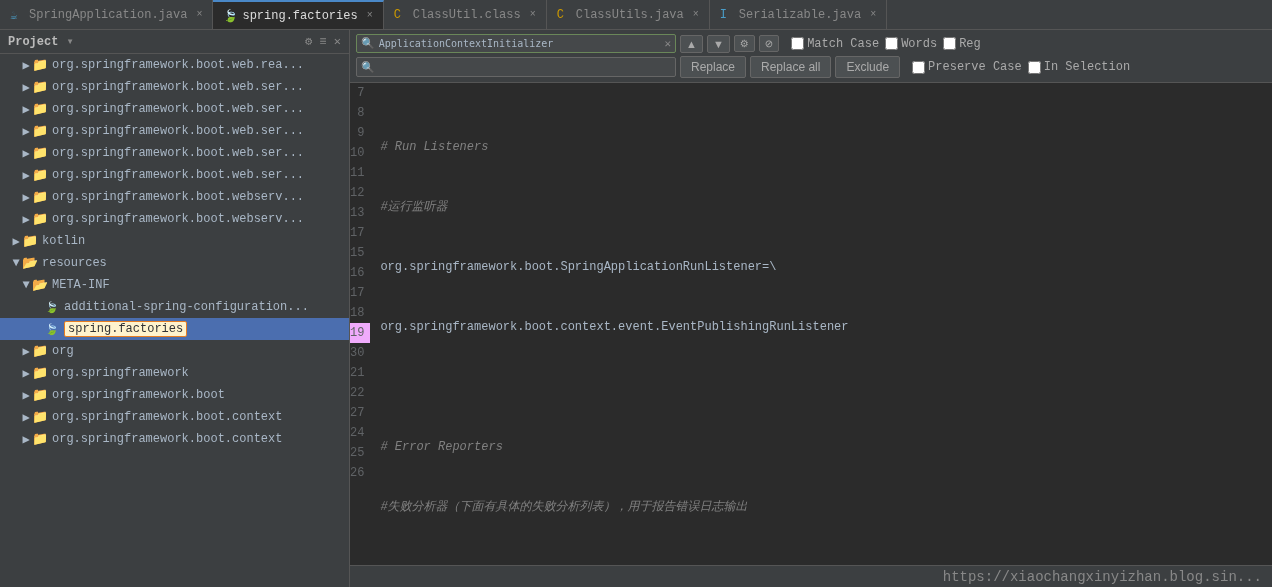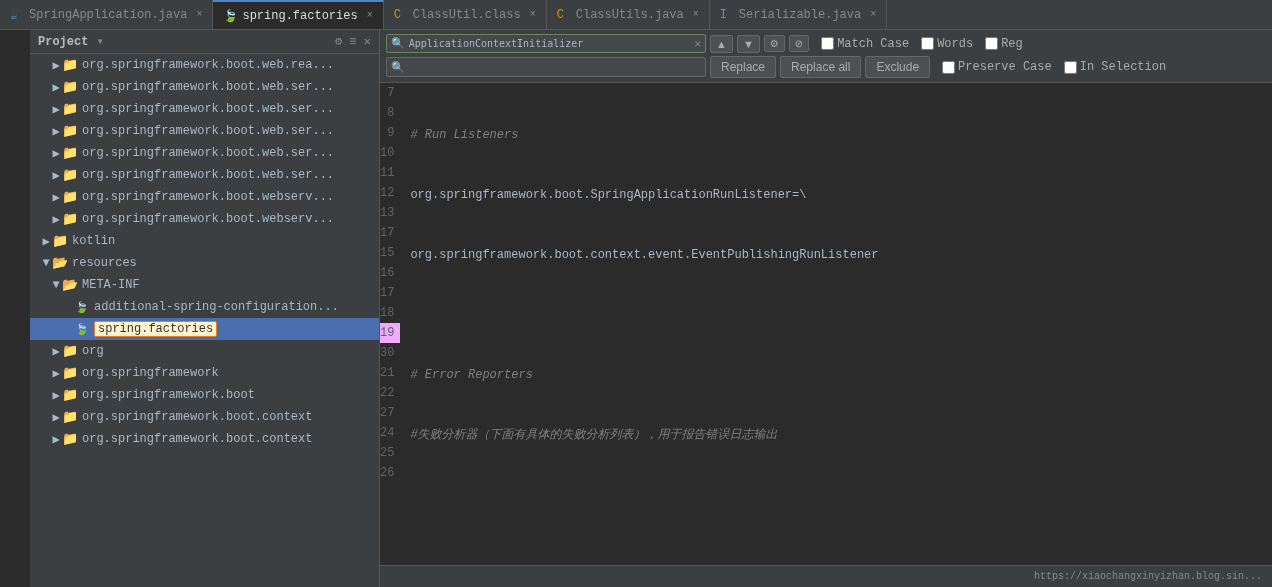--- a/index.html
+++ b/index.html
@@ -8,21 +8,21 @@
     .main-container { display: flex; flex-direction: column; height: 587px; width: 1272px; }
     
     
     .tab-bar { display: flex; background: #3c3f41; border-bottom: 1px solid #555; height: 30px; align-items: stretch; flex-shrink: 0; }
     .tab { display: flex; align-items: center; padding: 0 10px; gap: 5px; font-size: 12px; cursor: pointer; border-right: 1px solid #555; white-space: nowrap; color: #888; background: #3c3f41; }
     .tab.active { background: #2b2b2b; color: #ddd; border-top: 2px solid #4a88c7; }
     .tab-icon { width: 14px; height: 14px; display: inline-block; }
     .tab-close { color: #888; font-size: 10px; margin-left: 4px; cursor: pointer; }
     
     
-    .content-area { display: flex; flex: 1; overflow: hidden; margin-left: 30px; }
+    .content-area { display: flex; flex: 1; overflow: hidden; }
     
     
     .sidebar { width: 350px; background: #3c3f41; border-right: 1px solid #555; display: flex; flex-direction: column; overflow-y: auto; flex-shrink: 0; }
     .sidebar-header { display: flex; align-items: center; padding: 4px 8px; background: #3c3f41; border-bottom: 1px solid #555; gap: 4px; }
     .sidebar-item { display: flex; align-items: center; padding: 1px 0 1px 10px; cursor: pointer; white-space: nowrap; overflow: hidden; text-overflow: ellipsis; font-size: 12px; height: 22px; }
     .sidebar-item.selected { background: #4b6eaf; }
     .sidebar-item .arrow { width: 12px; display: inline-block; text-align: center; flex-shrink: 0; }
     .sidebar-item .item-icon { width: 16px; height: 16px; margin-right: 4px; flex-shrink: 0; display: inline-flex; align-items: center; justify-content: center; }
     .sidebar-item .item-label { overflow: hidden; text-overflow: ellipsis; }
     .folder-icon { color: #7a9cc6; font-size: 13px; }
@@ -36,36 +36,36 @@
     
     
     .find-replace-bar { background: #3c3f41; border-bottom: 1px solid #555; padding: 4px 6px; display: flex; flex-direction: column; gap: 3px; flex-shrink: 0; }
     .find-row { display: flex; align-items: center; gap: 4px; }
     .find-input-wrapper { display: flex; align-items: center; background: #45484a; border: 1px solid #6a8759; border-radius: 2px; padding: 2px 4px; width: 320px; gap: 4px; }
     .find-input { background: transparent; border: none; outline: none; color: #a9b7c6; font-size: 10px; font-family: 'Consolas', monospace; flex: 1; }
     .find-icon { color: #888; font-size: 11px; }
     .find-clear { color: #888; cursor: pointer; font-size: 11px; }
     .nav-btn { background: #4c5052; border: 1px solid #666; color: #aaa; cursor: pointer; padding: 2px 5px; font-size: 11px; border-radius: 2px; }
     .action-btn { background: #4c5052; border: 1px solid #666; color: #aaa; cursor: pointer; padding: 3px 10px; font-size: 12px; border-radius: 2px; }
-    .options-area { display: flex; align-items: center; gap: 12px; margin-left: 8px; }
+    .options-area { display: flex; align-items: center; gap: 6px; margin-left: 8px; }
     .checkbox-label { display: flex; align-items: center; gap: 3px; color: #aaa; font-size: 12px; cursor: pointer; white-space: nowrap; }
     .replace-input-wrapper { display: flex; align-items: center; background: #45484a; border: 1px solid #666; border-radius: 2px; padding: 2px 4px; width: 320px; }
     .replace-input { background: transparent; border: none; outline: none; color: #a9b7c6; font-size: 12px; font-family: 'Consolas', monospace; flex: 1; }
     
     
     .code-editor { flex: 1; overflow: auto; display: flex; }
-    .code-content { flex: 1; padding: 2px 10px; overflow: auto; line-height: 20px; white-space: pre; font-size: 12px; }
+    .code-content { flex: 1; padding: 14px 10px; overflow: auto; line-height: 20px; white-space: pre; font-size: 12px; }
     
     .line { height: 20px; display: block; }
     .comment { color: #808080; font-style: italic; }
     
     .line-num-col { display: flex; flex-direction: column; }
     .ln { display: block; height: 20px; line-height: 20px; text-align: right; padding-right: 6px; color: #606366; font-size: 12px; }
     
-    .status-bar { background: #3c3f41; border-top: 1px solid #555; height: 22px; display: flex; align-items: center; justify-content: flex-end; padding: 0 10px; font-size: 10px; color: #888; }
+    .status-bar { background: #3c3f41; border-top: 1px solid #555; height: 22px; display: flex; align-items: center; justify-content: flex-end; padding: 0 10px; font-size: 14px; color: #888; }
   </style>
 </head>
 <body>
 
 <div class="main-container">
   <div class="tab-bar">
 
     <div class="tab">
       <span class="tab-icon" style="color:#4a9cc7">☕</span>
       <span>SpringApplication.java</span>
@@ -267,20 +267,21 @@
           <span class="ln">30</span>
           <span class="ln">21</span>
           <span class="ln">22</span>
           <span class="ln">27</span>
           <span class="ln">24</span>
           <span class="ln">25</span>
           <span class="ln">26</span>
         </div>
         <div class="code-content">
           <span class="line comment"># Run Listeners</span>
+          <span class="line comment">#运行监听器</span>
           <span class="line">org.springframework.boot.SpringApplicationRunListener=\</span>
           <span class="line">org.springframework.boot.context.event.EventPublishingRunListener</span>
           <span class="line"> </span>
           <span class="line comment"># Error Reporters</span>
           <span class="line comment">#失败分析器（下面有具体的失败分析列表），用于报告错误日志输出</span>
           
           
           
           
           

